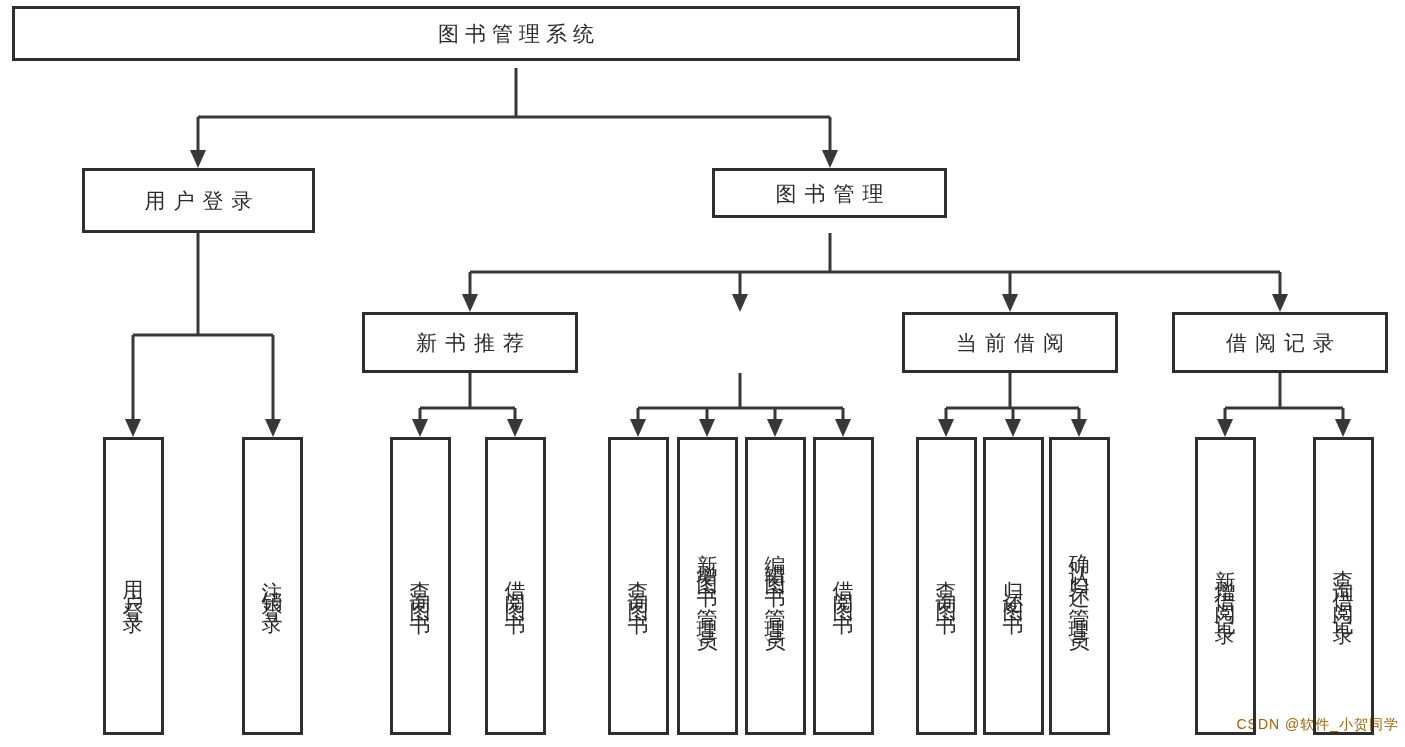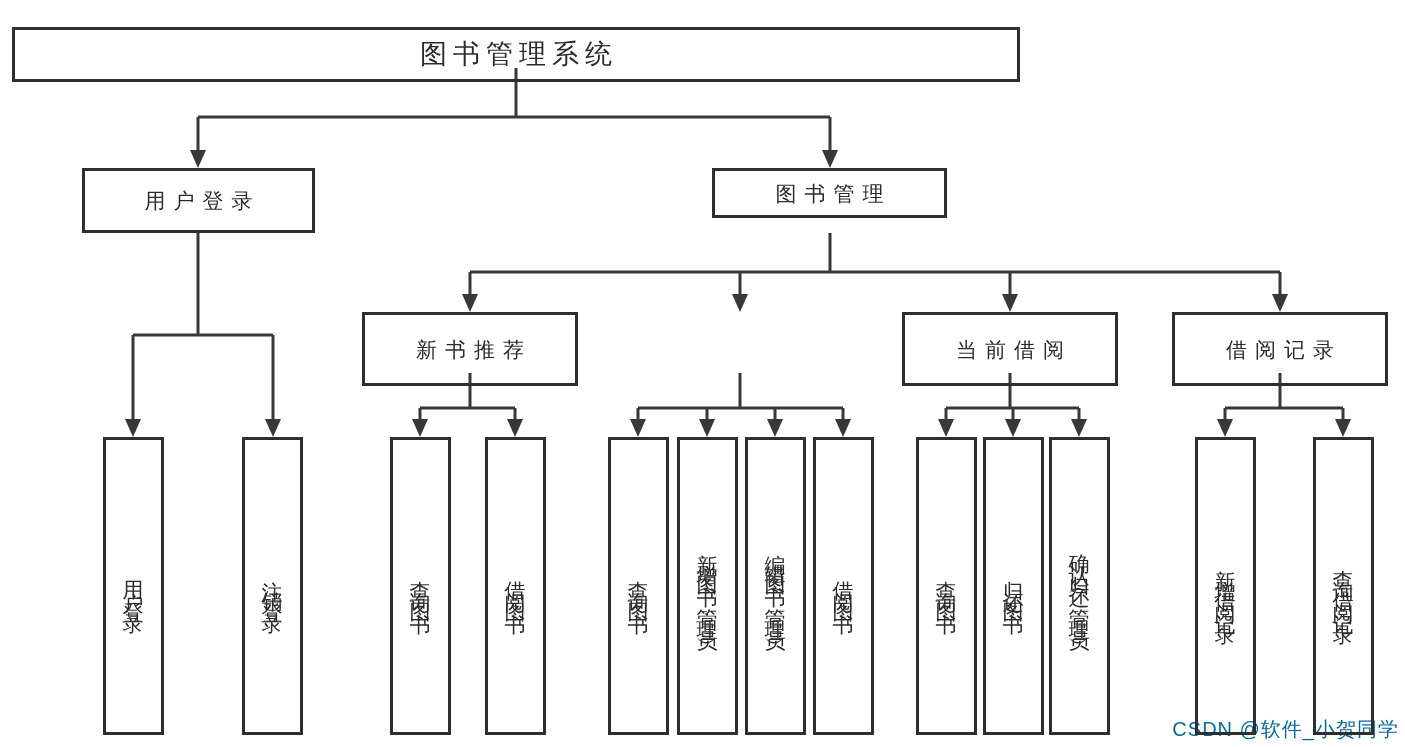--- a/index.html
+++ b/index.html
@@ -3,33 +3,33 @@
 <meta charset="utf-8">
 <style>
   html,body{margin:0;padding:0;background:#ffffff;}
   body{width:1405px;height:747px;position:relative;overflow:hidden;
        font-family:"Liberation Sans", sans-serif;}
   .canvas{position:absolute;left:0;top:0;width:1405px;height:747px;background:#ffffff;}
   .wires{position:absolute;left:0;top:0;pointer-events:none;}
   .box{position:absolute;box-sizing:border-box;border:3px solid #2e2e2e;background:transparent;
        display:flex;align-items:center;justify-content:center;color:#2b2b2b;line-height:1;}
   .hlabel{font-size:21px;letter-spacing:8px;text-indent:8px;white-space:nowrap;}
-  .root{left:12px;top:27px;width:1008px;height:55px;font-size:27px;letter-spacing:6px;text-indent:6px;}
+  .root{left:12px;top:6px;width:1008px;height:55px;font-size:21px;letter-spacing:6px;text-indent:6px;}
   .b-login{left:82px;top:168px;width:233px;height:65px;}
   .b-mgmt{left:712px;top:168px;width:235px;height:50px;}
-  .grp{top:312px;width:216px;height:74px;}
+  .grp{top:312px;width:216px;height:61px;}
   .g-new{left:362px;} .g-borrow{left:632px;} .g-cur{left:902px;} .g-rec{left:1172px;}
   .leaf{top:437px;width:61px;height:298px;writing-mode:vertical-rl;text-orientation:mixed;
         font-size:21px;letter-spacing:11px;}
   .lf-a1{left:103px;} .lf-a2{left:242px;}
   .lf-b1{left:390px;} .lf-b2{left:485px;}
   .lf-c1{left:608px;} .lf-c2{left:677px;} .lf-c3{left:745px;} .lf-c4{left:813px;}
   .lf-d1{left:916px;} .lf-d2{left:983px;} .lf-d3{left:1049px;}
   .lf-e1{left:1195px;} .lf-e2{left:1313px;}
-  .wm{position:absolute;top:716px;right:6px;font-size:20px;color:#0369a1;
+  .wm{position:absolute;top:716px;right:6px;font-size:14px;color:#a16207;
       letter-spacing:1px;white-space:nowrap;}
 </style>
 </head>
 <body>
 
 <div class="canvas">
 
   <svg class="wires" width="1405" height="747" viewBox="0 0 1405 747" aria-hidden="true">
     <path d="M516 68 V117 M198 117 H830 M198 117 V150 M830 117 V150
              M198 233 V335 M133 335 H273 M133 335 V419 M273 335 V419

